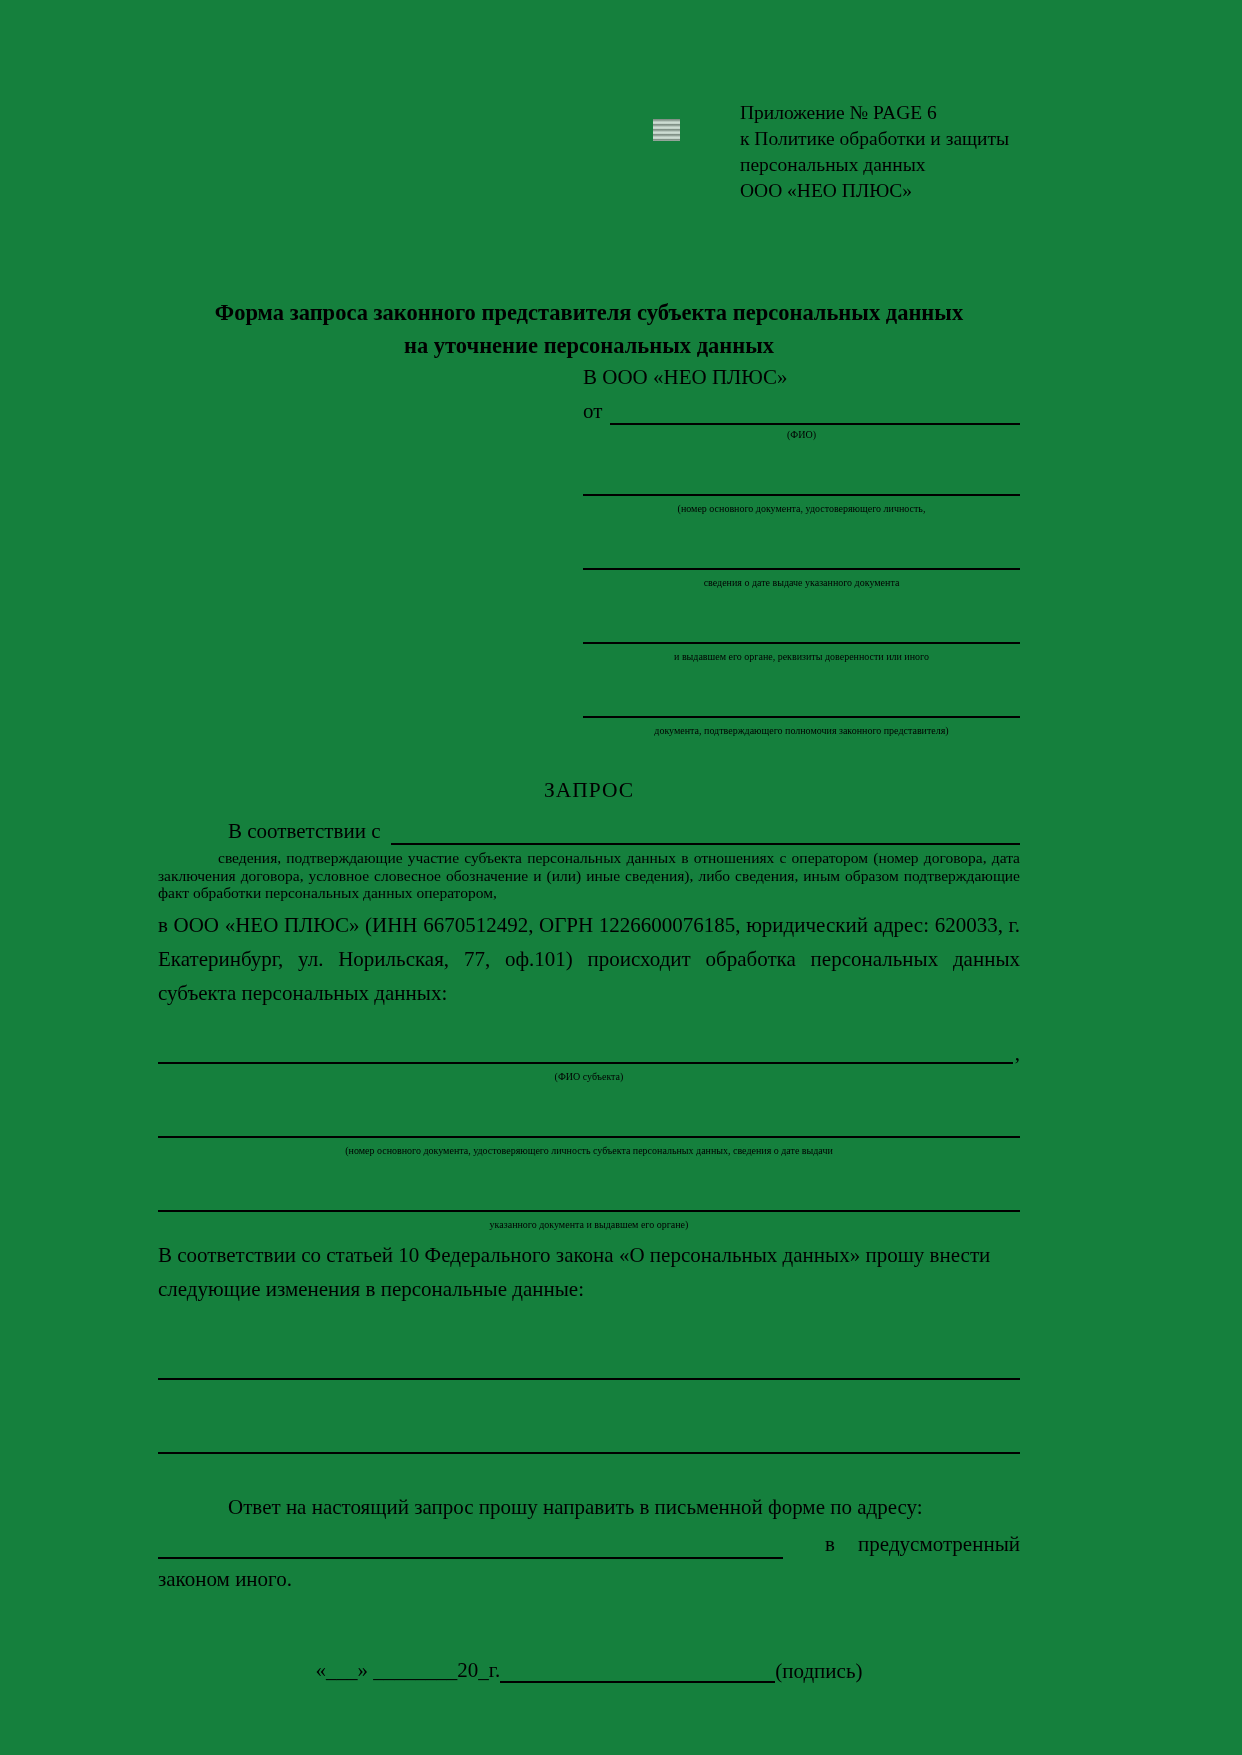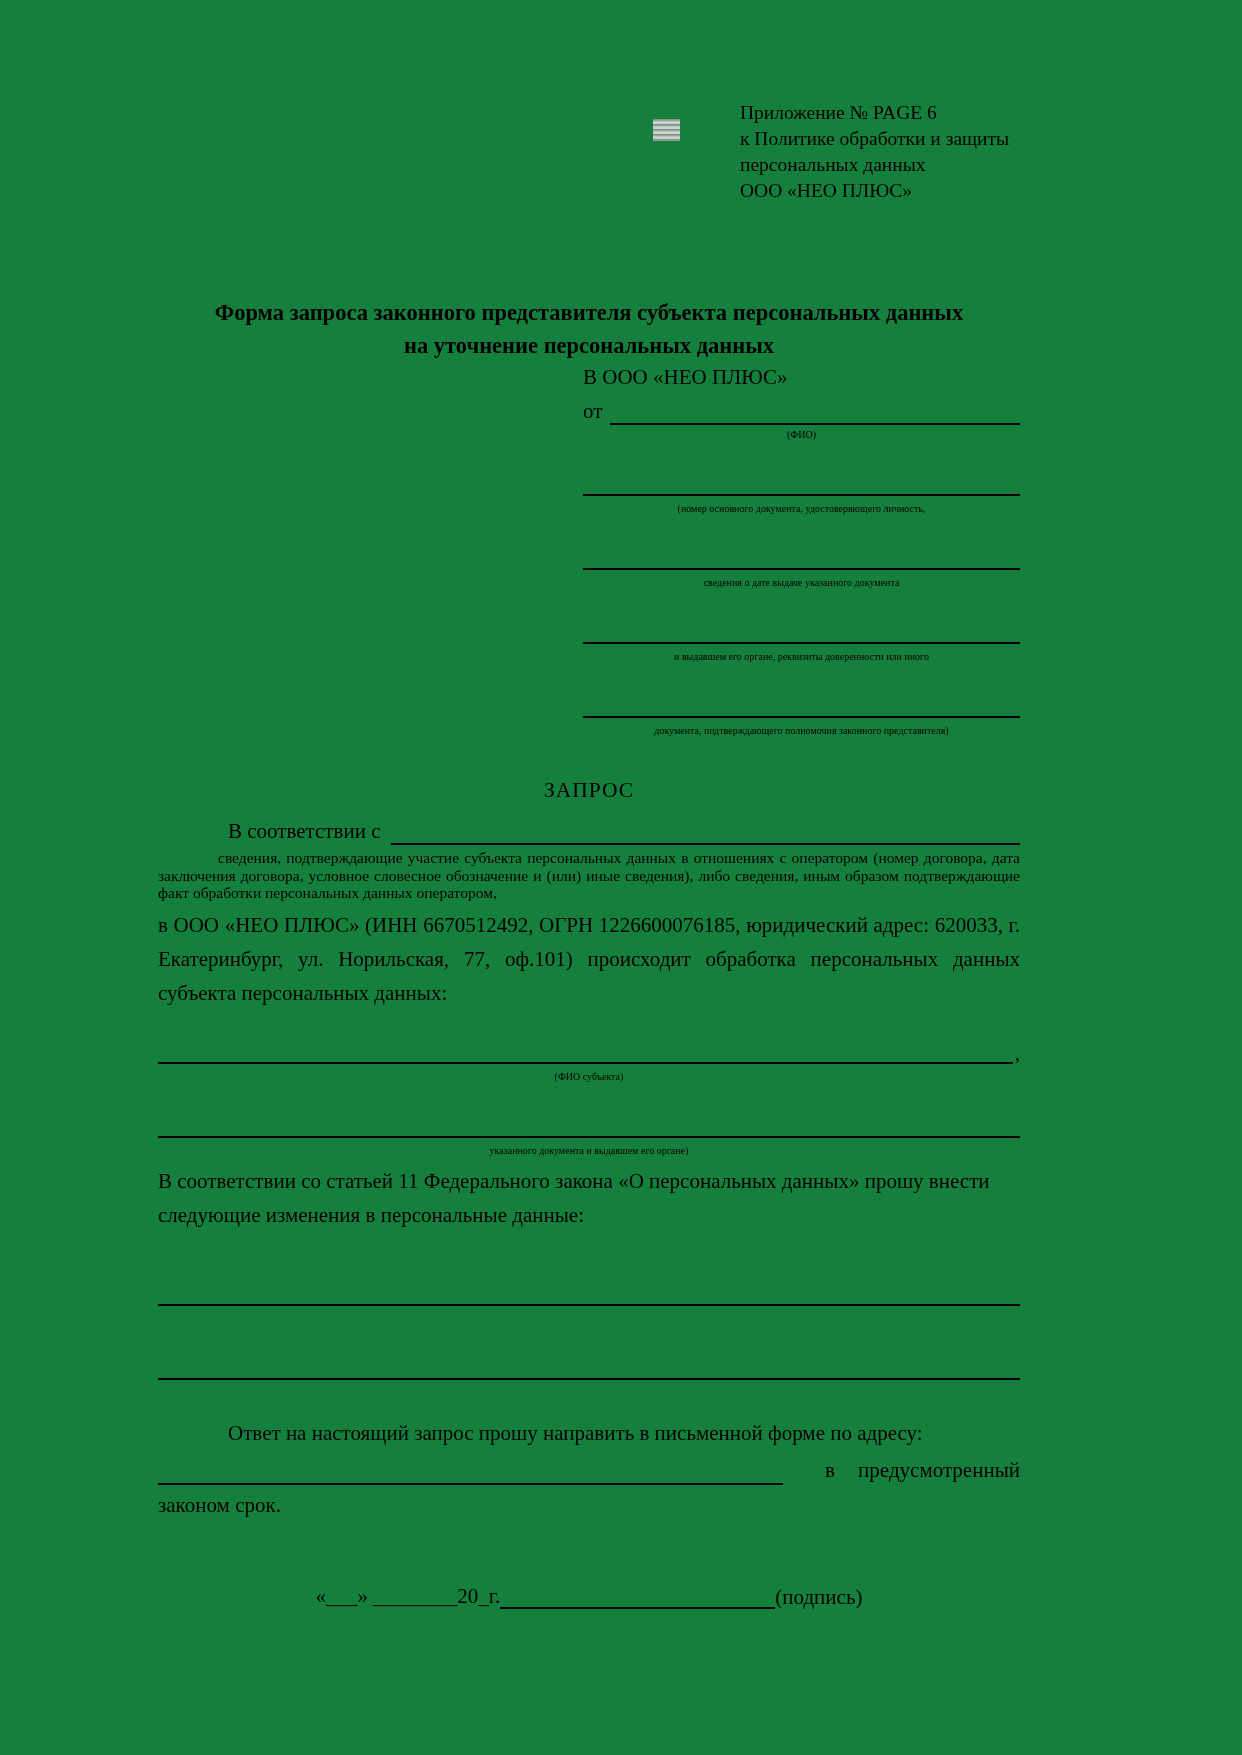--- a/index.html
+++ b/index.html
@@ -219,39 +219,43 @@
     <div class="fine-print">сведения, подтверждающие участие субъекта персональных данных в отношениях с оператором (номер договора, дата заключения договора, условное словесное обозначение и (или) иные сведения), либо сведения, иным образом подтверждающие факт обработки персональных данных оператором,</div>
 
     <div class="body-par operator-par">в ООО «НЕО ПЛЮС» (ИНН 6670512492, ОГРН 1226600076185, юридический адрес: 620033, г. Екатеринбург, ул. Норильская, 77, оф.101) происходит обработка персональных данных субъекта персональных данных:</div>
 
     <div class="subject-line-row">
       <span class="fill subject-fill"></span>
       <span class="subject-comma">,</span>
     </div>
     <div class="caption" style="margin-top:3px;">(ФИО субъекта)</div>
 
+    <div class="fill-row">
+      <div class="fill-line-block"></div>
+      <div class="caption">(номер основного документа, удостоверяющего личность субъекта персональных данных, сведения о дате выдачи</div>
+    </div>
 
     <div class="fill-row">
       <div class="fill-line-block"></div>
       <div class="caption">указанного документа и выдавшем его органе)</div>
     </div>
 
-    <div class="body-par law-par">В соответствии со статьей 11 Федерального закона «О персональных данных» прошу внести следующие изменения в персональные данные:</div>
+    <div class="body-par law-par">В соответствии со статьей 10 Федерального закона «О персональных данных» прошу внести следующие изменения в персональные данные:</div>
 
     <div class="blank-row"></div>
     <div class="blank-row"></div>
 
     <div class="reply-par">Ответ на настоящий запрос прошу направить в письменной форме по адресу:</div>
 
     <div class="address-row">
       <span class="fill address-fill"></span>
       <span class="reply-word-1">в</span>
       <span class="reply-word-2">предусмотренный</span>
     </div>
-    <div class="reply-closing">законом срок.</div>
+    <div class="reply-closing">законом иного.</div>
 
     <div class="footer-row">
       <span class="date-field">«___» ________20_г.</span>
       <span class="signature-group">
         <span class="fill signature-fill"></span>
         <span class="signature-caption">(подпись)</span>
       </span>
     </div>
 
   </div>

